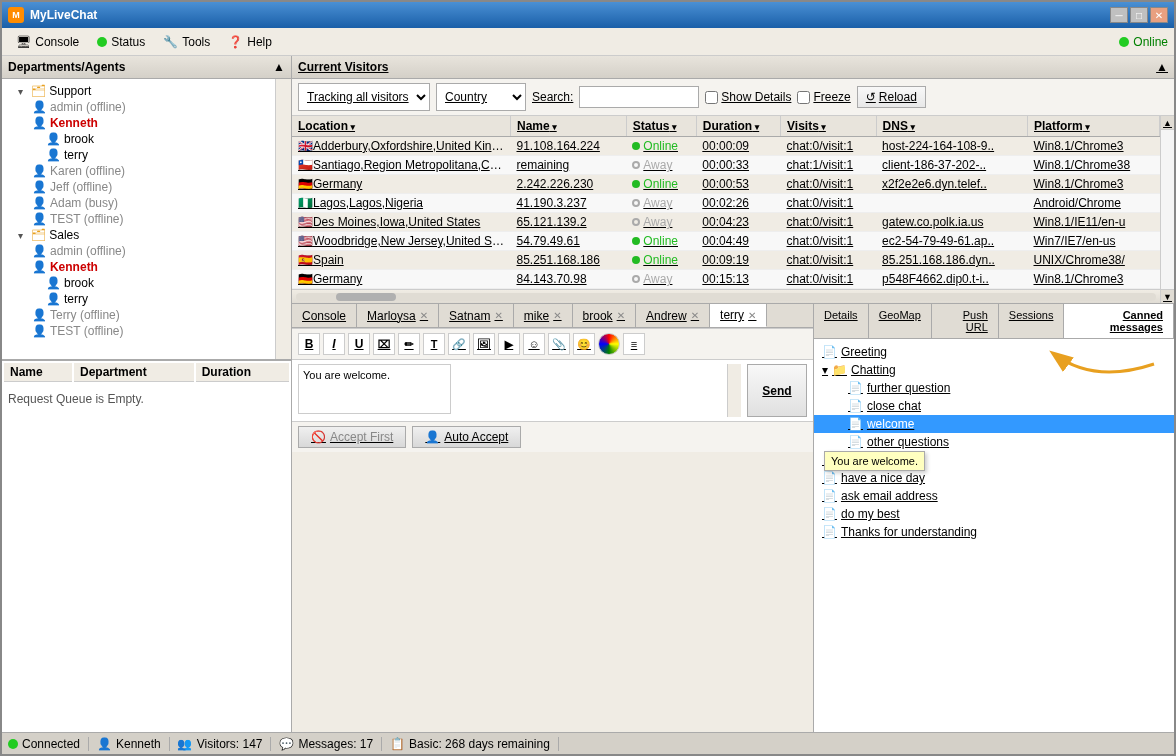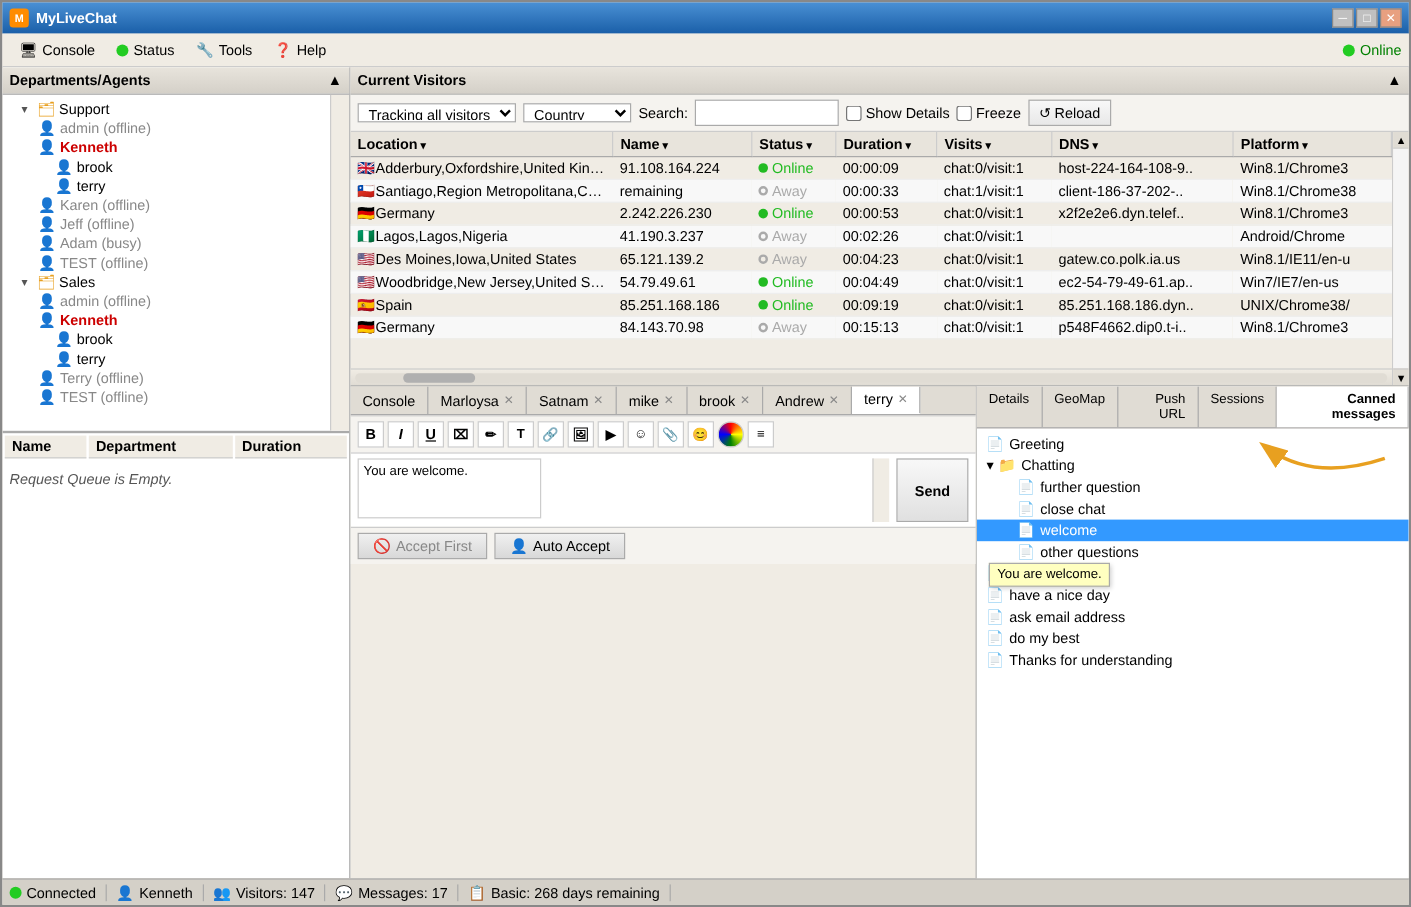--- a/index.html
+++ b/index.html
@@ -42,28 +42,28 @@
     .expand-icon { font-size: 10px; color: #555; width: 10px; }
     .dept-header-icon { color: #e8a020; font-size: 12px; }
 
     
     .scrollbar { width: 16px; background: #f0ece4; border-left: 1px solid #ccc; flex-shrink: 0; }
 
     
     .queue-panel { border-top: 1px solid #aaa; }
     .queue-table { width: 100%; }
     .queue-table th { padding: 2px 6px; text-align: left; font-weight: bold; background: #f0ece4; border-bottom: 1px solid #ccc; }
-    .queue-empty { padding: 8px 6px; color: #555; font-style: italic; }
-
-    
-    .right-panel { flex: 1; display: flex; flex-direction: column; overflow: hidden; }
+    .queue-empty { padding: 8px 6px; color: #555; }
+
+    
+    .right-panel { flex: 1; display: flex; flex-direction: column; overflow: hidden; text-decoration: underline; }
     .visitors-panel { flex: 0 0 auto; border-bottom: 1px solid #aaa; }
     .visitors-header { background: linear-gradient(to bottom, #e8e4dc, #d4d0c8); padding: 4px 6px; font-weight: bold; display: flex; justify-content: space-between; align-items: center; border-bottom: 1px solid #aaa; }
     .visitors-toolbar { padding: 4px 6px; background: #f5f3ef; display: flex; align-items: center; gap: 6px; border-bottom: 1px solid #ccc; }
-    .toolbar-select { height: 16px; padding: 1px 4px; border: 1px solid #aaa; background: white; min-width: 130px; }
+    .toolbar-select { height: 28px; padding: 1px 4px; border: 1px solid #aaa; background: white; min-width: 130px; }
     .toolbar-btn { height: 22px; padding: 1px 8px; border: 1px solid #aaa; background: linear-gradient(to bottom, #f8f8f8, #e8e8e8); cursor: pointer; display: flex; align-items: center; gap: 3px; }
     .search-label { margin-left: 0; }
     .search-input { height: 22px; border: 1px solid #aaa; padding: 1px 4px; width: 120px; }
     .checkbox-label { display: flex; align-items: center; gap: 3px; }
 
     
     .visitor-table-wrap { overflow: auto; max-height: 220px; position: relative; }
     .visitor-table { width: 100%; border-collapse: collapse; }
     .visitor-table th { padding: 3px 6px; background: #e8e4dc; border-bottom: 1px solid #aaa; border-right: 1px solid #ccc; text-align: left; font-weight: bold; white-space: nowrap; cursor: pointer; }
     .visitor-table th:after { content: ' ▾'; font-size: 9px; }
@@ -111,21 +111,21 @@
 
     
     .status-bar { background: #d4d0c8; border-top: 1px solid #aaa; padding: 2px 6px; display: flex; align-items: center; gap: 8px; height: 22px; font-size: 11px; }
     .status-item { display: flex; align-items: center; gap: 4px; border-right: 1px solid #aaa; padding-right: 8px; }
     .status-green-dot { width: 10px; height: 10px; border-radius: 50%; background: #22cc22; }
 
     
     .hscroll { height: 14px; background: linear-gradient(to bottom, #f0ece4, #e0dcd4); border-top: 1px solid #ccc; display: flex; align-items: center; }
     .hscroll-track { flex: 1; height: 8px; background: #e0dcd4; margin: 0 4px; border-radius: 4px; position: relative; }
     .hscroll-thumb { width: 60px; height: 8px; background: #b0b0b0; border-radius: 4px; position: absolute; left: 40px; }
-    .visitors-table-container { flex: 1; overflow: hidden; display: flex; flex-direction: column; gap: 24px; }
+    .visitors-table-container { flex: 1; overflow: hidden; display: flex; flex-direction: column; }
     .visitors-scroll { width: 14px; background: #f0ece4; border-left: 1px solid #ccc; display: flex; flex-direction: column; }
     .vscroll-up { height: 14px; background: #e0dcd4; text-align: center; cursor: pointer; border-bottom: 1px solid #ccc; font-size: 9px; line-height: 14px; }
     .vscroll-down { height: 14px; background: #e0dcd4; text-align: center; cursor: pointer; border-top: 1px solid #ccc; font-size: 9px; line-height: 14px; margin-top: auto; }
     .vscroll-track { flex: 1; background: #f5f5f5; }
 
     .canned-relative { position: relative; }
   </style>
 </head>
 <body>
 

